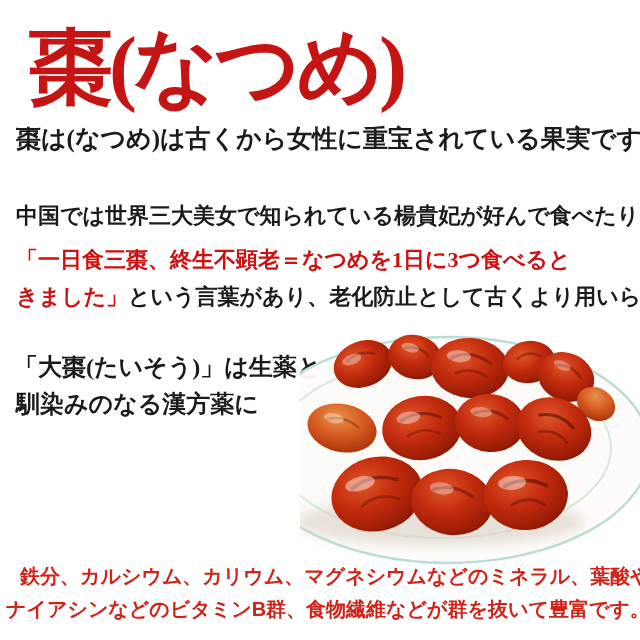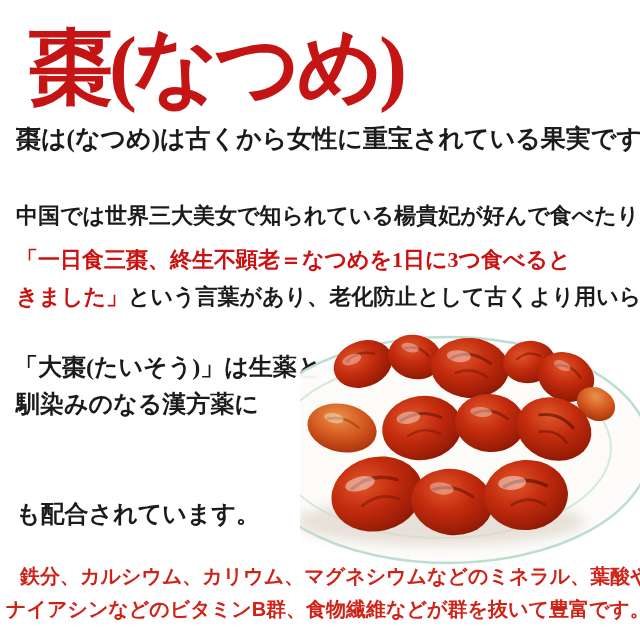--- a/index.html
+++ b/index.html
@@ -39,21 +39,20 @@
   <p class="line intro" style="top:123px">棗は(なつめ)は古くから女性に重宝されている果実です。</p>
 
   <p class="line" style="top:202px">中国では世界三大美女で知られている楊貴妃が好んで食べたり、</p>
 
   <p class="line red" style="top:246px">「一日食三棗、終生不顕老＝なつめを1日に3つ食べると</p>
 
   <p class="line" style="top:283px"><span class="red">きました」</span><span>という言葉があり、老化防止として古くより用いられて</span></p>
 
   <p class="line wrap" style="top:352px;left:14px">「大棗(たいそう)」は生薬と</p>
   <p class="line wrap" style="top:389px">馴染みのなる漢方薬に</p>
-  <p class="line wrap" style="top:499px">も配合されています。</p>
 
   <svg class="photo" viewBox="0 0 340 248" xmlns="http://www.w3.org/2000/svg" role="img">
     <defs>
       <radialGradient id="gj" cx="38%" cy="32%" r="80%">
         <stop offset="0%" stop-color="#e0562a"></stop>
         <stop offset="45%" stop-color="#c22b0d"></stop>
         <stop offset="80%" stop-color="#9c1d06"></stop>
         <stop offset="100%" stop-color="#7c1404"></stop>
       </radialGradient>
       <radialGradient id="gj2" cx="40%" cy="30%" r="80%">

